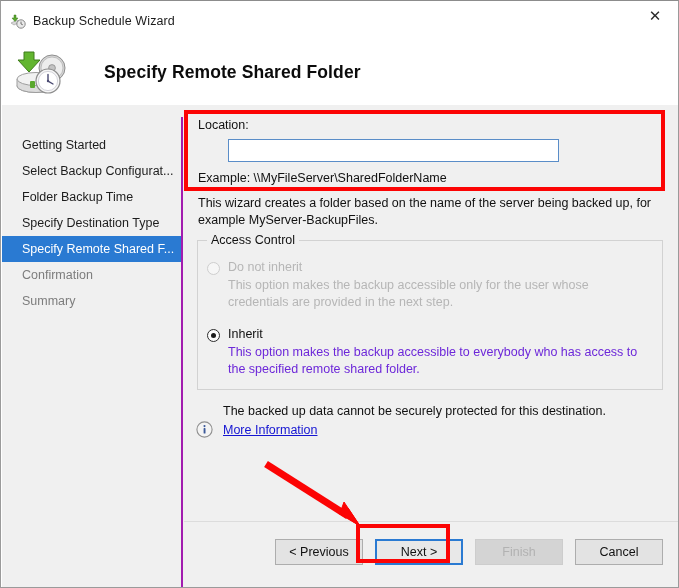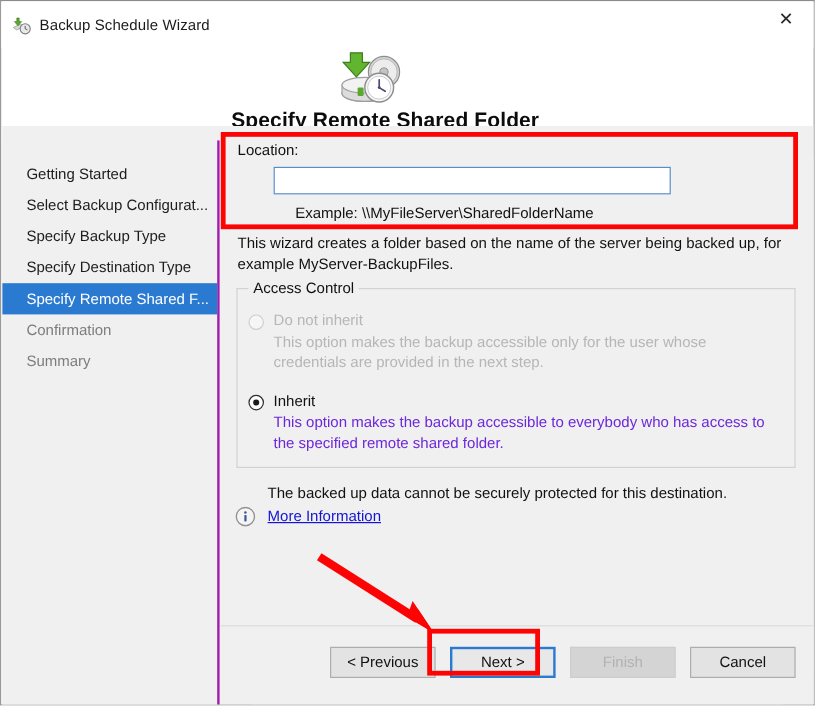--- a/index.html
+++ b/index.html
@@ -49,21 +49,21 @@
     font-size: 15px; color: #2b2b2b;
     font-family: "DejaVu Sans", sans-serif;
     line-height: 1;
   }
 
   
   #header {
     position: absolute; left: 1px; top: 39px;
     width: 624px; height: 65px;
     background: #ffffff;
-    display: flex; align-items: center; flex-direction: column;
+    display: flex; align-items: center;
   }
   #header-icon {
     width: 62px; height: 50px;
     margin-left: 12px; margin-right: 14px;
     position: relative; flex: none;
   }
   #header-title {
     font-size: 17.5px; font-weight: bold;
     color: #0c0c0c; letter-spacing: .1px;
     margin-left: 14px;
@@ -125,21 +125,20 @@
     background: #ffffff;
     font-family: "Liberation Sans", sans-serif;
     font-size: 12.5px;
     color: #111;
     padding: 0 4px;
     outline: none;
   }
   #location-example {
     font-size: 12.5px; color: #111;
     margin-top: 9px;
-    margin-left: 48px;
   }
 
   
   #anno-location-box {
     position: absolute;
     left: 183px; top: 109px;
     width: 481px; height: 81px;
     border: 4px solid #fc0404;
     pointer-events: none;
     z-index: 40;
@@ -313,21 +312,21 @@
   <div id="body">
 
     <div id="sidebar">
       <div class="nav-item">
         <span>Getting Started</span>
       </div>
       <div class="nav-item">
         <span>Select Backup Configurat...</span>
       </div>
       <div class="nav-item">
-        <span>Specify Backup Type</span>
+        <span>Folder Backup Time</span>
       </div>
       <div class="nav-item">
         <span>Specify Destination Type</span>
       </div>
       <div class="nav-item selected">
         <span>Specify Remote Shared F...</span>
       </div>
       <div class="nav-item dim">
         <span>Confirmation</span>
       </div>

